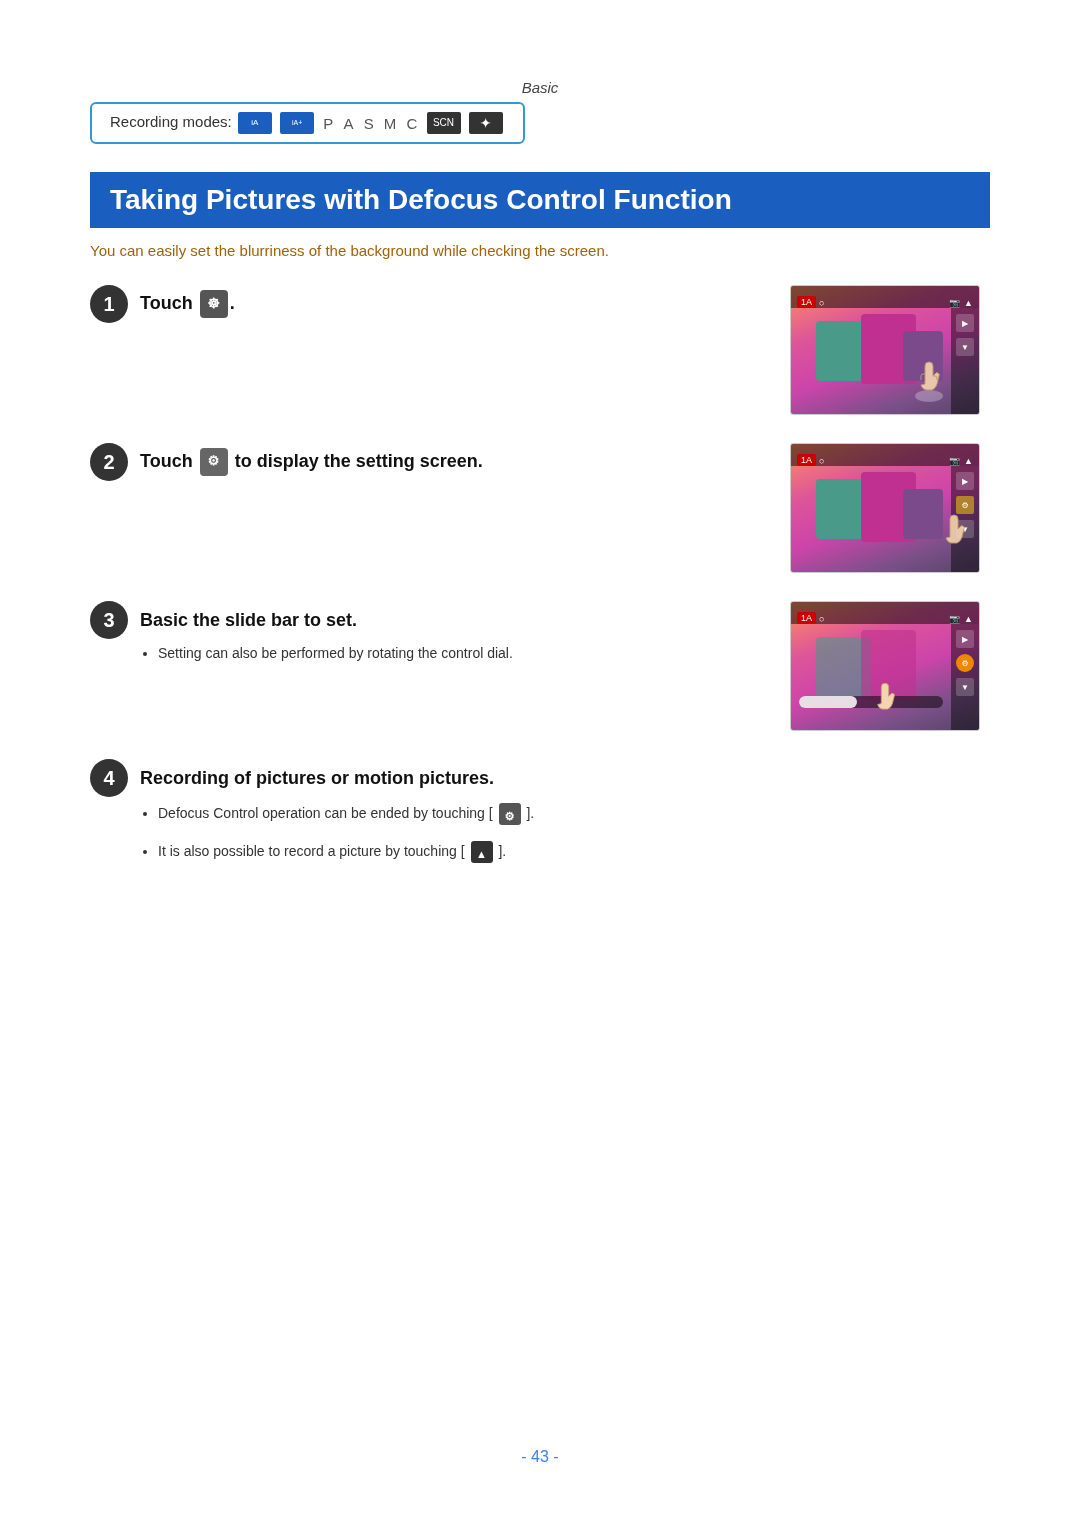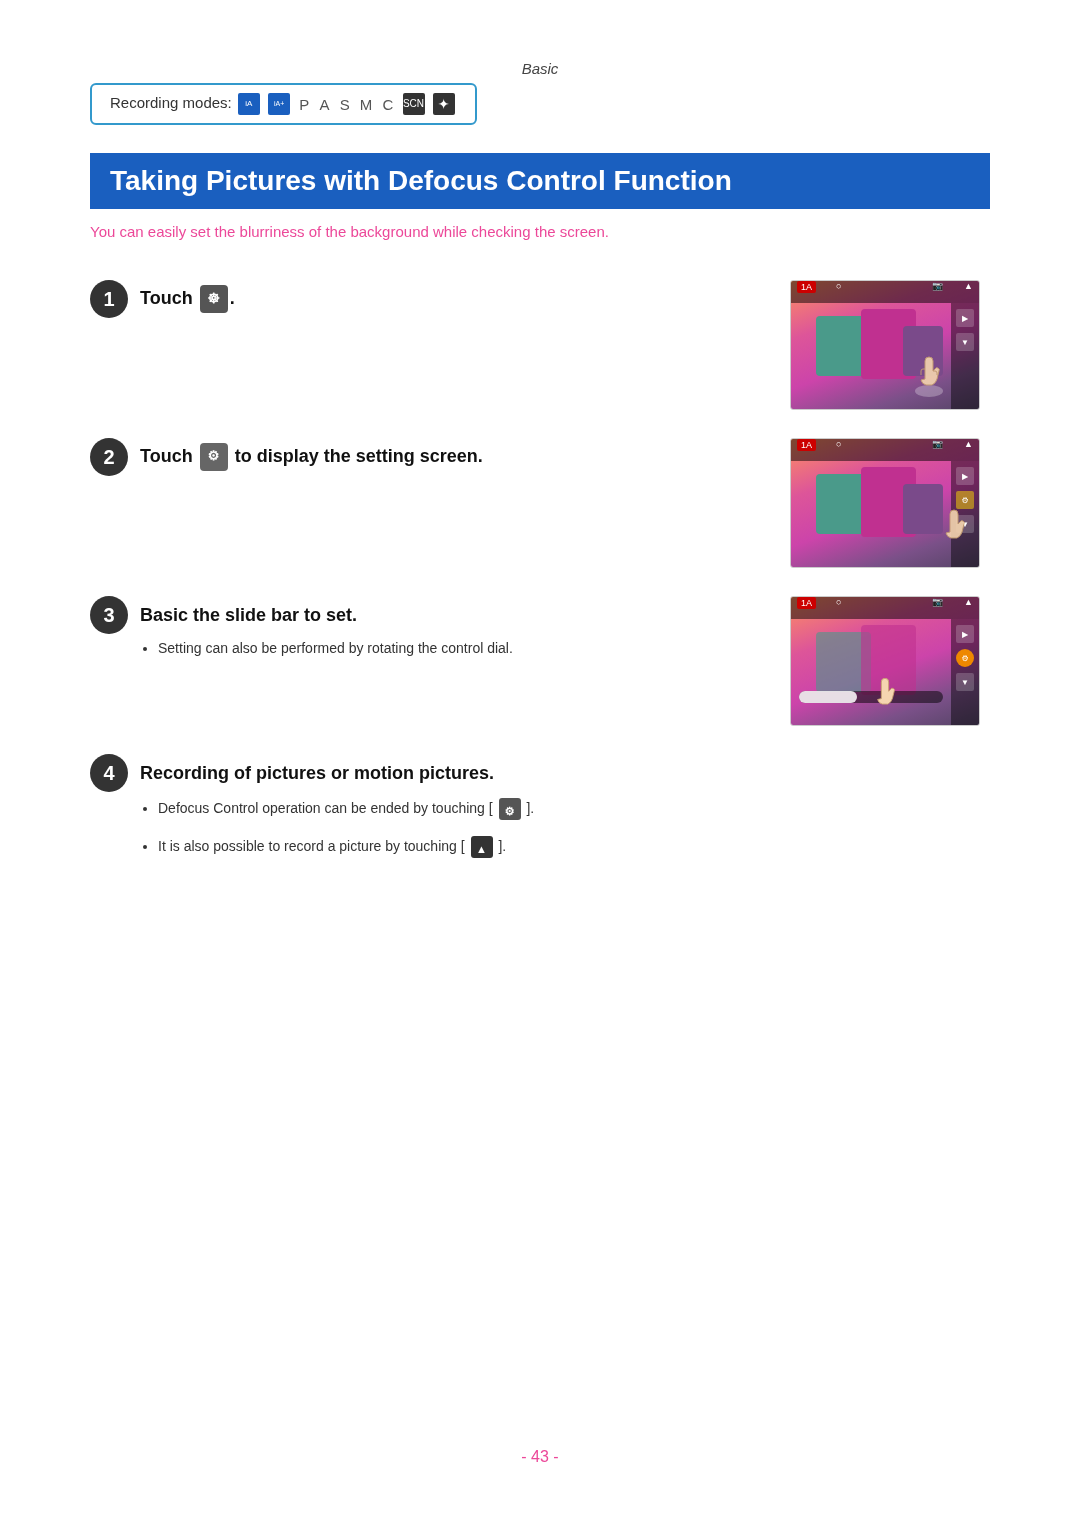--- a/index.html
+++ b/index.html
@@ -8,21 +8,21 @@
       font-family: Arial, sans-serif;
       width: 1080px;
       min-height: 1526px;
       position: relative;
       color: #222;
     }
 
     .page-wrapper {
       width: 1080px;
       min-height: 1526px;
-      padding: 60px 90px 80px 90px;
+      padding: 79px 90px 80px 90px;
       position: relative;
     }
 
     .section-label {
       text-align: center;
       font-style: italic;
       font-size: 15px;
       color: #444;
       margin-bottom: 6px;
     }
@@ -47,22 +47,22 @@
       font-size: 28px;
       font-weight: bold;
       padding: 12px 20px;
       border-radius: 0;
       margin-bottom: 14px;
       display: block;
     }
 
     .page-subtitle {
       font-size: 15px;
-      color: #ec4899;
-      margin-bottom: 40px;
+      color: #a16207;
+      margin-bottom: 26px;
     }
 
     .step-row {
       display: flex;
       align-items: flex-start;
       margin-bottom: 28px;
       gap: 30px;
     }
 
     .step-left {
@@ -116,23 +116,23 @@
       margin-bottom: 4px;
     }
 
     
     .cam-top-bar {
       position: absolute;
       top: 0; left: 0; right: 0;
       height: 22px;
       background: rgba(0,0,0,0.5);
       display: flex;
-      align-items: flex-start;
+      align-items: flex-end;
       padding: 0 6px;
-      gap: 20px;
+      gap: 3px;
     }
 
     .cam-indicator {
       font-size: 9px;
       color: #fff;
       background: #c00;
       padding: 1px 4px;
       border-radius: 2px;
     }
 
@@ -216,21 +216,21 @@
       font-size: 12px;
       color: #fff;
       text-align: center;
       line-height: 26px;
       font-weight: bold;
       margin: 0 2px;
     }
 
     .mode-icon {
       display: inline-block;
-      width: 22px;
+      width: 34px;
       height: 22px;
       background: #333;
       border-radius: 2px;
       font-size: 9px;
       color: #fff;
       text-align: center;
       line-height: 22px;
       margin: 0 2px;
       vertical-align: middle;
     }
@@ -243,21 +243,21 @@
       display: inline-block;
       font-size: 15px;
       color: #555;
       margin: 0 3px;
       vertical-align: middle;
     }
 
     .page-number {
       text-align: center;
       font-size: 16px;
-      color: #ec4899;
+      color: #3b82f6;
       position: absolute;
       bottom: 60px;
       left: 0; right: 0;
     }
 
     .camera-container {
       position: relative;
       width: 190px;
       height: 130px;
       border: 1px solid #ccc;

